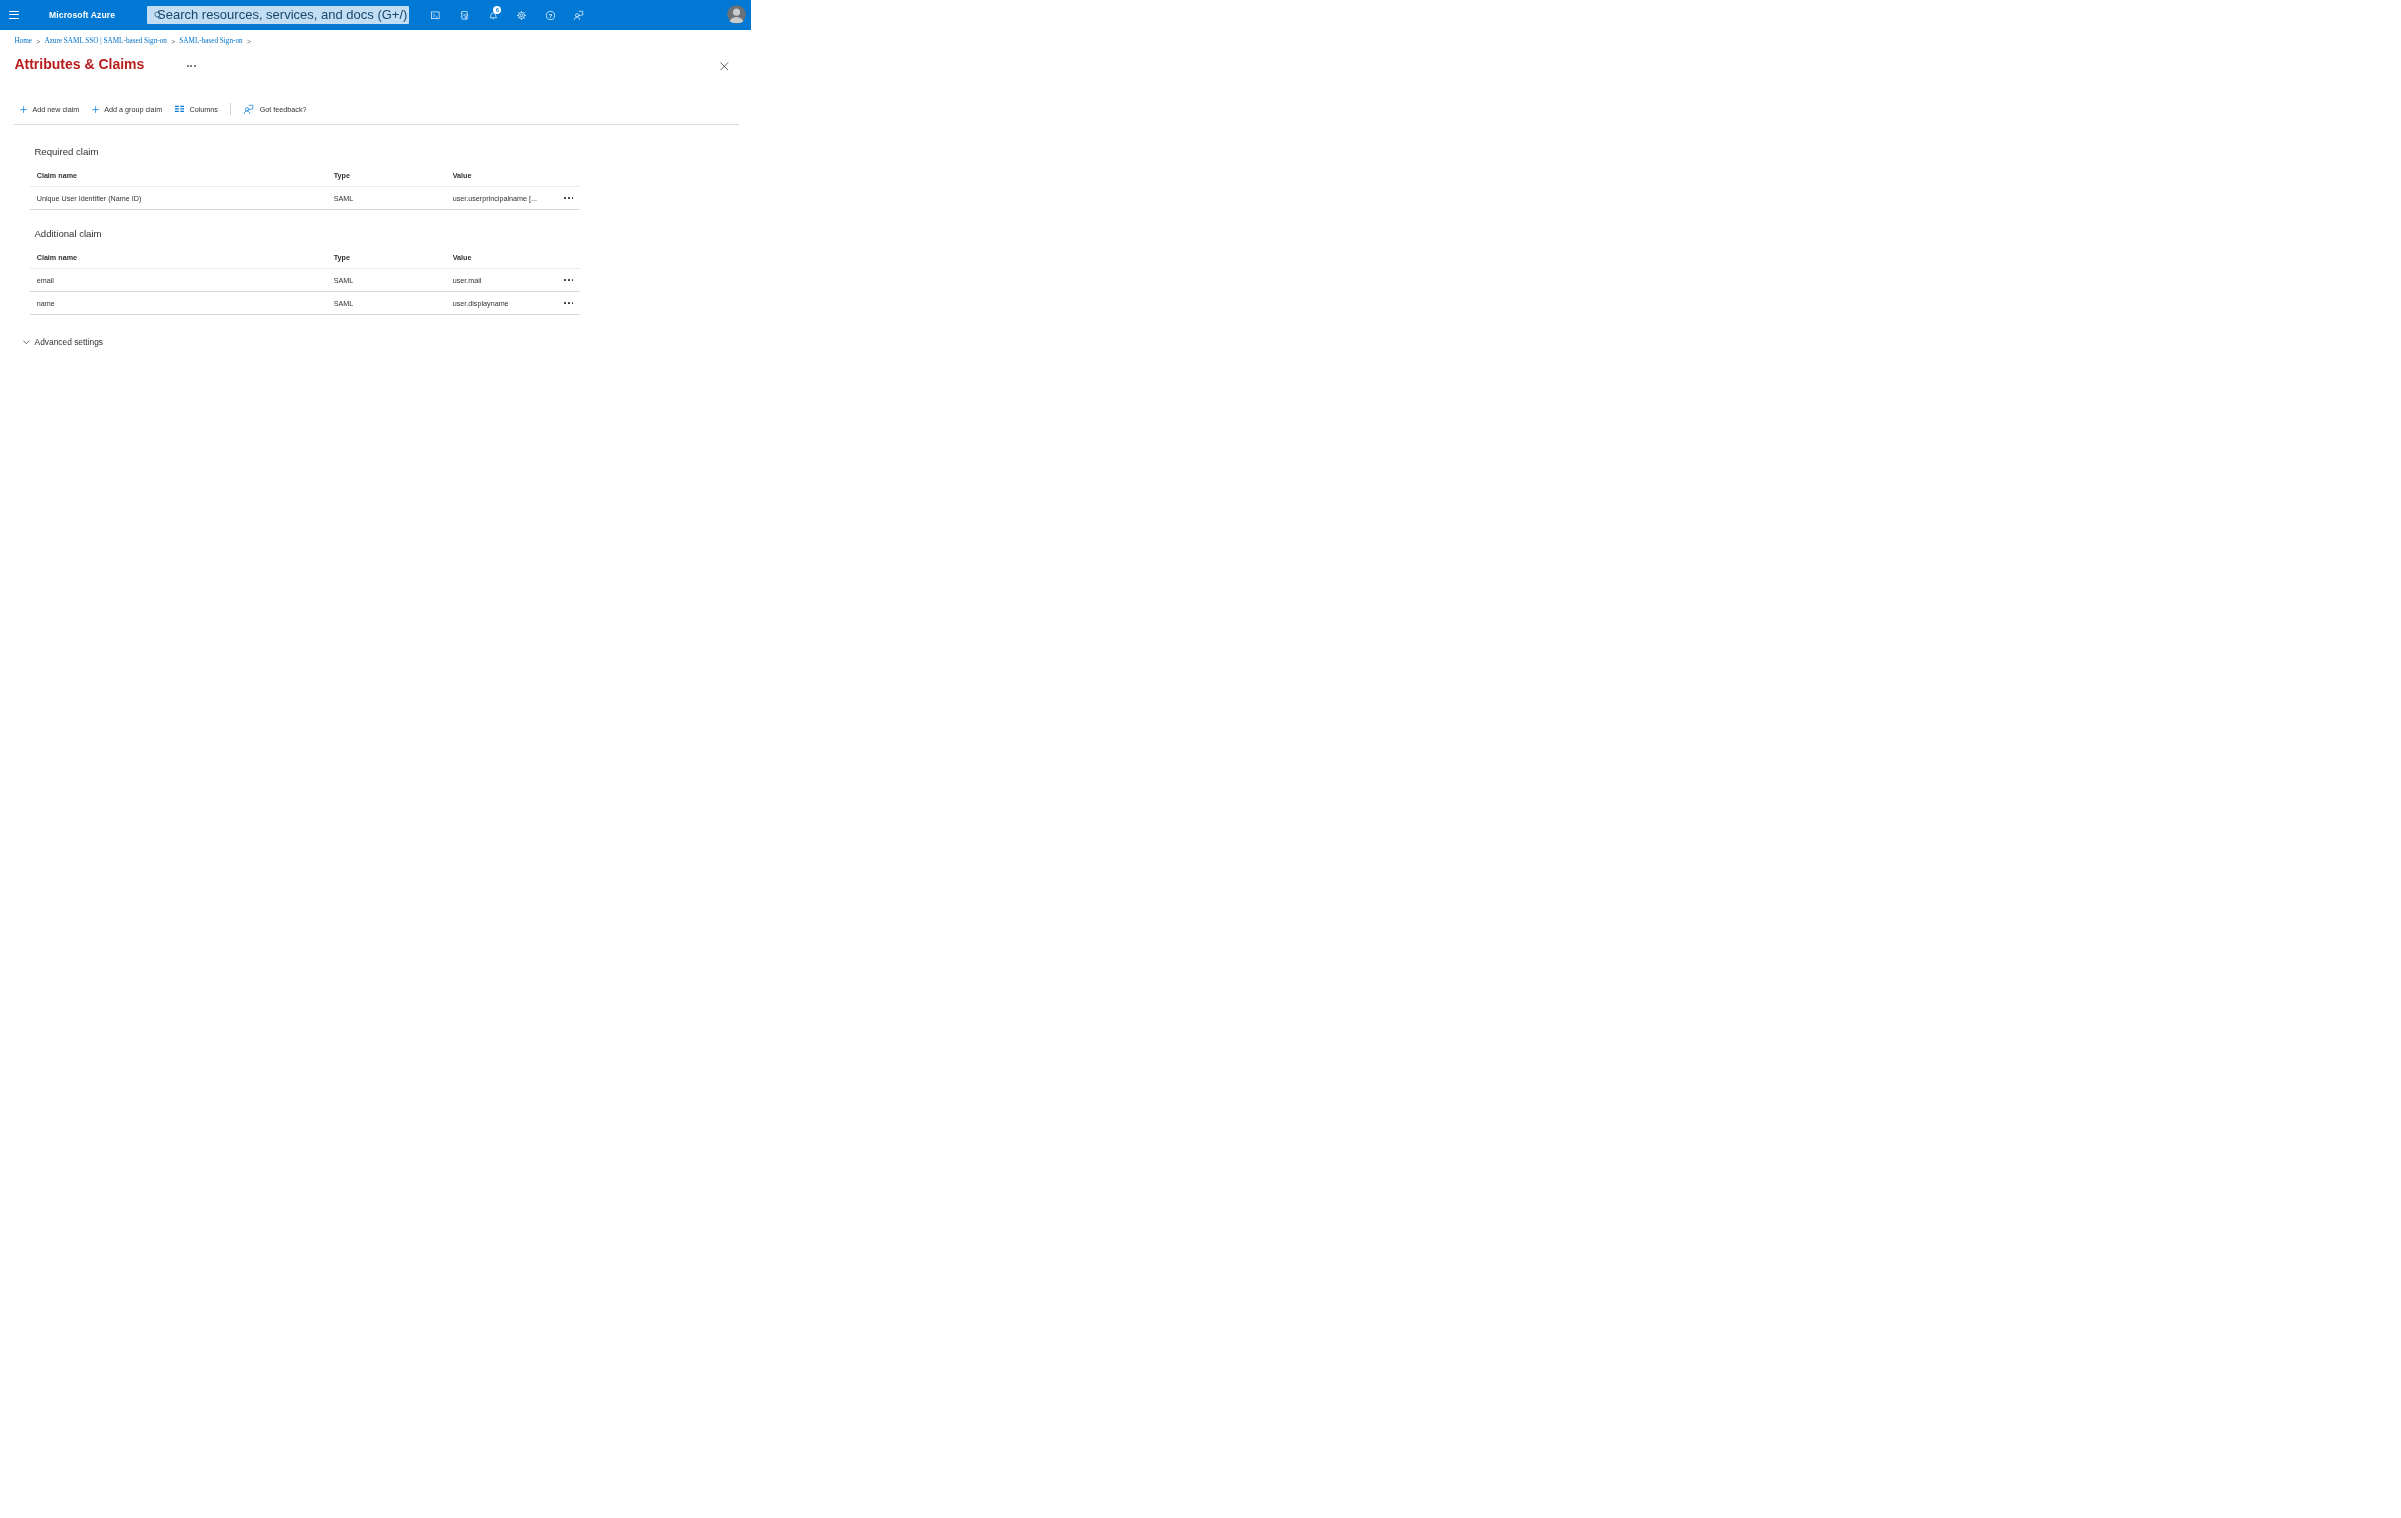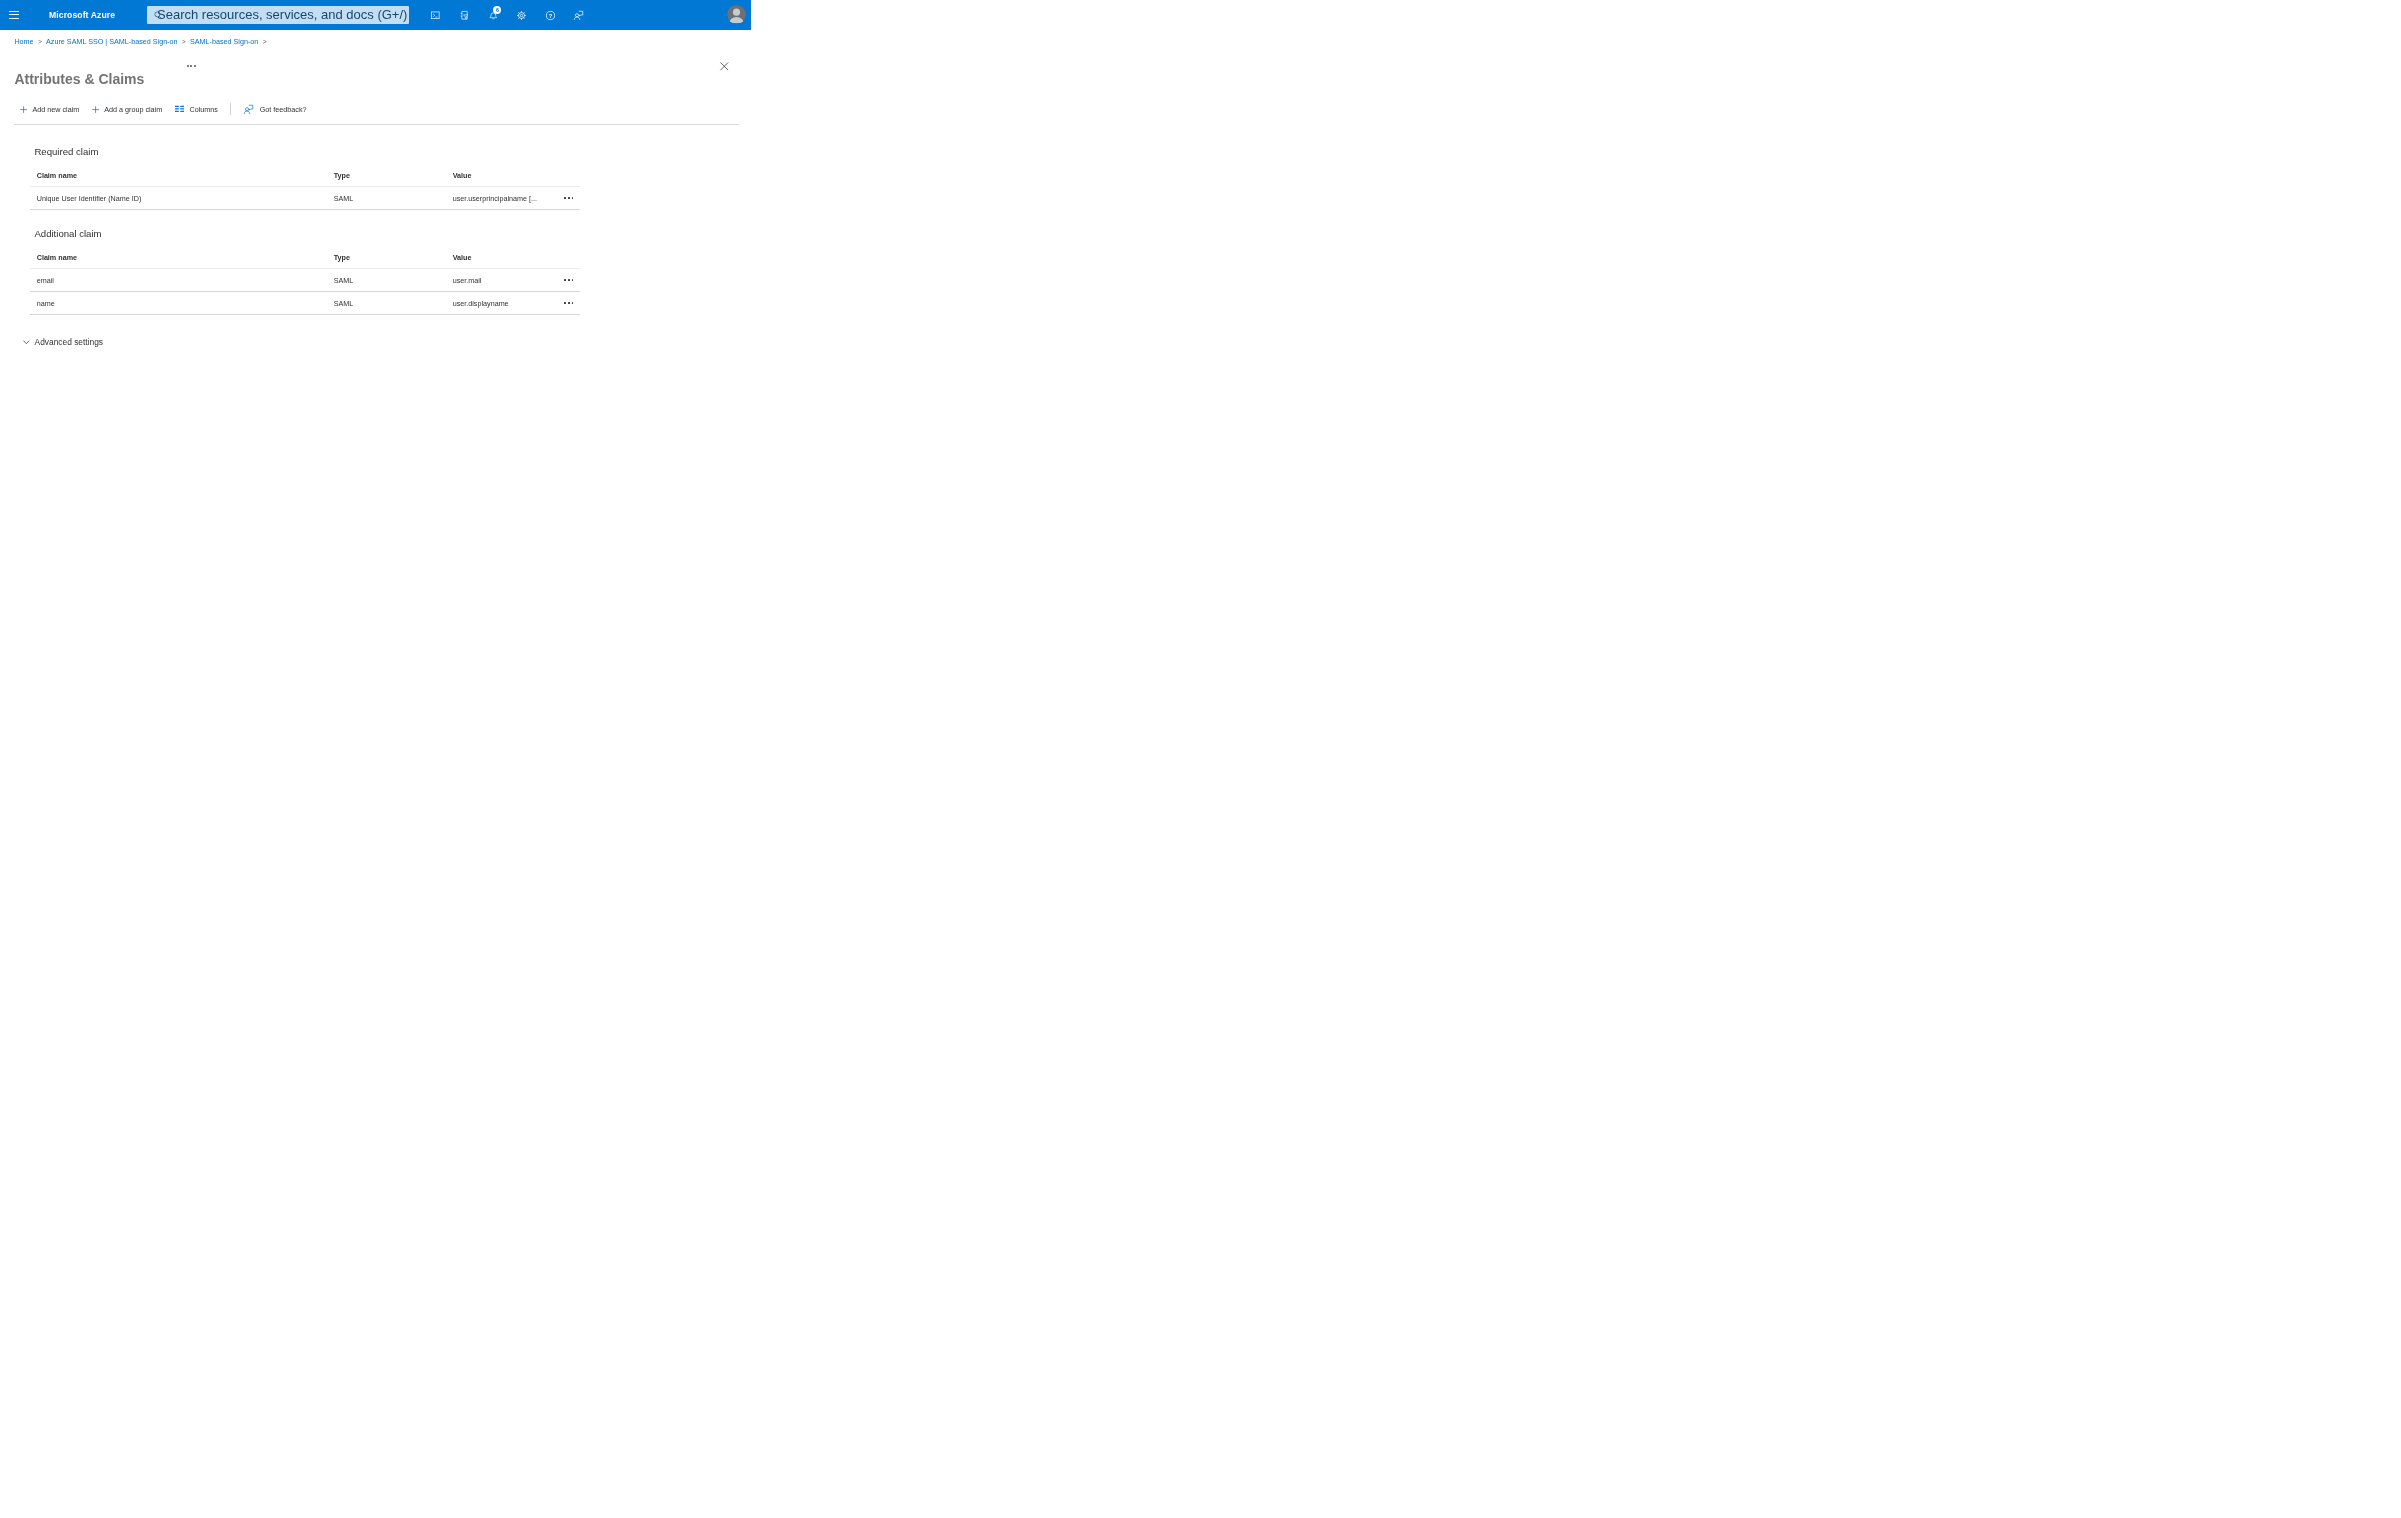--- a/index.html
+++ b/index.html
@@ -23,25 +23,25 @@
   .topbar-actions { position:absolute; left:425px; top:0; height:30px; display:flex; align-items:center; gap:7.7px; }
   .tb-btn { width:21px; height:21px; display:flex; align-items:center; justify-content:center; position:relative; }
   .badge { position:absolute; top:1px; right:1.9px; min-width:8.2px; height:8.2px; border-radius:50%;
            background:#ffffff; color:#0078d4; font-size:5.3px; font-weight:bold;
            display:flex; align-items:center; justify-content:center; }
   .avatar { position:absolute; right:4.8px; top:5.3px; width:19px; height:19px; border-radius:50%;
             overflow:hidden; cursor:pointer; }
 
   
   .breadcrumb { position:absolute; top:37px; left:14.4px; font-size:7.2px; display:flex; align-items:center; }
-  .crumb { color:#0072c9; text-decoration:none; cursor:pointer; }
+  .crumb { color:#0072c9; text-decoration:none; cursor:pointer;font-family:Liberation Serif, serif; }
   .crumb-sep { color:#5f5f5f; margin:0 4.3px; font-size:6.7px; }
 
   
-  .page-title { position:absolute; top:71px; left:14.4px; font-size:14px; font-weight:bold; color:#737373; }
+  .page-title { position:absolute; top:56px; left:14.4px; font-size:14px; font-weight:bold; color:#b91c1c; }
   .dots { display:flex; gap:1.9px; align-items:center; }
   .dots i { width:1.7px; height:1.7px; border-radius:50%; background:#323130; }
   .more-btn { position:absolute; left:185px; top:63px; padding:1.9px; }
   .more-btn i { background:#6b6b6b; }
   .close-btn { position:absolute; left:717px; top:59px; width:15.4px; height:15.4px;
                display:flex; align-items:center; justify-content:center; }
 
   
   .toolbar { position:absolute; top:101px; left:20px; height:16.3px; display:flex; align-items:center; gap:12.5px; }
   .cmd { display:flex; align-items:center; gap:5.3px; font-size:7.2px; color:#323130; }

